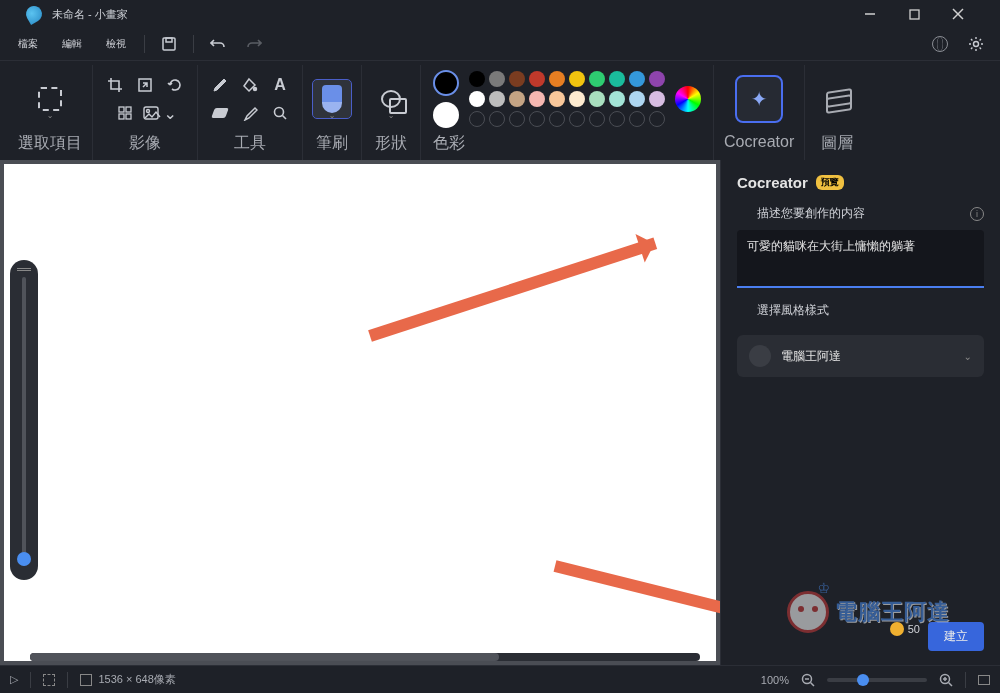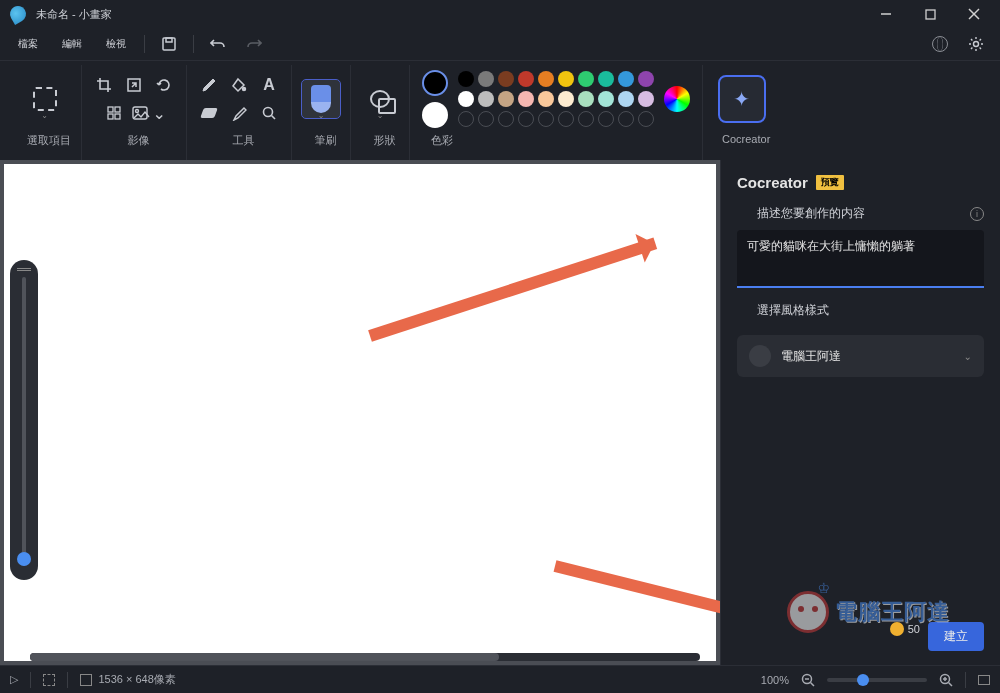--- a/index.html
+++ b/index.html
@@ -1,19 +1,19 @@
 <!DOCTYPE html>
 <html><head>
 <meta charset="utf-8">
 <style>
 * { margin: 0; padding: 0; box-sizing: border-box; font-family: "Microsoft YaHei", "Segoe UI", sans-serif; }
 body { background: #1a1d24; color: #e4e4e4; width: 1000px; height: 693px; overflow: hidden; position: relative; }
 
 
-.titlebar { height: 28px; background: #1e2128; display: flex; align-items: center; padding: 0 4px; font-size: 11px; }
+.titlebar { height: 28px; background: #1e2128; display: flex; align-items: center; padding: 0 20px; font-size: 11px; }
 .titlebar .app-icon { width: 16px; height: 16px; margin: 0 6px; background: radial-gradient(circle at 40% 40%, #5bc3f0, #2a8cc7); border-radius: 50% 50% 50% 0; transform: rotate(-30deg); }
 .titlebar .title { margin-left: 4px; color: #cfd2d8; }
 .titlebar .spacer { flex: 1; }
 .titlebar .winbtn { width: 44px; height: 28px; display: flex; align-items: center; justify-content: center; color: #d0d0d0; cursor: pointer; }
 .titlebar .winbtn svg { stroke: currentColor; fill: none; }
 
 
 .menubar { height: 32px; background: #1e2128; display: flex; align-items: center; padding: 0 8px; gap: 4px; }
 .menubar .menu-item { padding: 4px 10px; font-size: 10px; color: #d0d2d8; border-radius: 4px; cursor: pointer; }
 .menubar .sep { width: 1px; height: 18px; background: #3a3d44; margin: 0 4px; }
@@ -22,21 +22,21 @@
 .menubar .right { margin-left: auto; display: flex; gap: 4px; }
 .menubar .globe { width:16px; height:16px; border:1px solid #8a8d94; border-radius:50%; position:relative; }
 .menubar .globe::after { content:""; position:absolute; inset:0; border-left:1px solid #8a8d94; border-right:1px solid #8a8d94; border-radius:50%; transform:scaleX(.45); }
 
 
 .ribbon { height: 100px; background: #1e2128; border-top: 1px solid #2b2e36; display: flex; padding: 4px 8px 0 8px; }
 .rgroup { display: flex; flex-direction: column; align-items: center; padding: 4px 10px; border-right: 1px solid #2b2e36; }
 .rgroup:last-child { border-right: none; }
 .rgroup .icons { display: flex; flex-direction: column; gap: 4px; align-items: center; height: 60px; justify-content: center; }
 .rgroup .row { display: flex; gap: 6px; align-items: center; }
-.rgroup .label { font-size: 11px; color: #a8abb2; margin-top: 4px; margin-left: 9px; }
+.rgroup .label { font-size: 16px; color: #a8abb2; margin-top: 4px; }
 .bigbtn { width: 38px; height: 38px; display:flex; align-items:center; justify-content:center; border-radius:4px; cursor:pointer; position:relative; }
 .bigbtn.selected { background:#2f333b; outline:1px solid #4a5ec8; }
 .bigbtn .chev { position:absolute; bottom:-2px; left:50%; transform:translateX(-50%); font-size:8px; color:#888; }
 .smbtn { width: 24px; height: 24px; display:flex; align-items:center; justify-content:center; border-radius:4px; cursor:pointer; color:#c8cbd2; }
 
 
 .sel-icon { width:24px;height:24px;border:2px dashed #c8cbd2;border-radius:3px; }
 .text-ic { font-size:16px; font-weight:bold; color:#c8cbd2; }
 .eraser-ic { width:14px;height:10px;background:#c8cbd2;transform:skewX(-20deg);border-radius:2px; }
 
@@ -77,21 +77,21 @@
 .hscrollbar { position:absolute; bottom:4px; left:30px; right:20px; height:8px; background:#2a2d34; border-radius:4px; }
 .hscrollbar .hthumb{ position:absolute; left:0; width:70%; height:8px; background:#50535a; border-radius:4px; }
 
 
 .arrow { position:absolute; background:#e8694a; height:12px; transform-origin:left center; }
 .arrow::after { content:""; position:absolute; right:-14px; top:-9px; border:15px solid transparent; border-left-color:#e8694a; }
 
 
 .panel { width:280px; background:#1e2128; border-left:1px solid #2b2e36; padding:14px 16px; display:flex;flex-direction:column; }
 .panel h3 { font-size:15px; font-weight:600; display:flex;align-items:center;gap:8px; }
-.badge { background:#f0c040; color:#000; font-size:9px; padding:1px 5px; border-radius:1px; font-weight:bold; }
+.badge { background:#f0c040; color:#000; font-size:9px; padding:1px 5px; border-radius:6px; font-weight:bold; }
 .panel .section-head { display:flex; justify-content:space-between; align-items:center; margin-top:14px; margin-bottom:8px; font-size:12px; color:#d0d2d8;margin-left:20px; }
 .info-ic { width:14px;height:14px;border:1px solid #888;border-radius:50%;display:flex;align-items:center;justify-content:center;font-size:9px;color:#888;cursor:pointer; }
 .prompt-box { width:100%; min-height:58px; background:#14161c; border:none; border-bottom:2px solid #4a7ef0; border-radius:4px 4px 0 0; padding:8px 10px; color:#e4e4e4; font-size:12px; resize:none; font-family:Liberation Serif, serif; }
 .style-select { margin-top:8px; background:#2a2d34; border-radius:6px; padding:10px 12px; display:flex; align-items:center; gap:10px; cursor:pointer; font-size:12px; }
 .style-select .thumb { width:22px;height:22px;border-radius:50%;background:#3a3d44; }
 .style-select .chevd { margin-left:auto; color:#888; font-size:10px; }
 .panel-footer { margin-top:auto; display:flex; align-items:flex-start; gap:8px; justify-content:flex-end; padding-top:10px; }
 .coins { display:flex;align-items:center;gap:4px;font-size:11px;color:#d0d2d8; }
 .coin-ic { width:14px;height:14px;border-radius:50%;background:#f0b030; }
 .gen-btn { background:#3a6ef0; color:#fff; padding:6px 16px; border:none; border-radius:4px; font-size:12px; cursor:pointer; opacity:.9; }
@@ -330,20 +330,28 @@
     <div class="label">色彩</div>
   </div>
   <div class="rgroup">
     <div class="icons">
         <div class="cobtn active">
           <span class="sparkle-ic"></span>
         </div>
       </div>
     <div class="label">Cocreator</div>
   </div>
+  <div class="rgroup">
+    <div class="icons">
+        <div class="cobtn">
+          <div class="stack-ic"></div>
+        </div>
+      </div>
+    <div class="label">圖層</div>
+  </div>
 </div>
 
 <div class="main">
   <div class="canvas-area">
     <div class="canvas"></div>
     <div class="vslider">
       <div class="hatch"></div>
       <div class="track">
           <div class="thumb"></div>
         </div>

